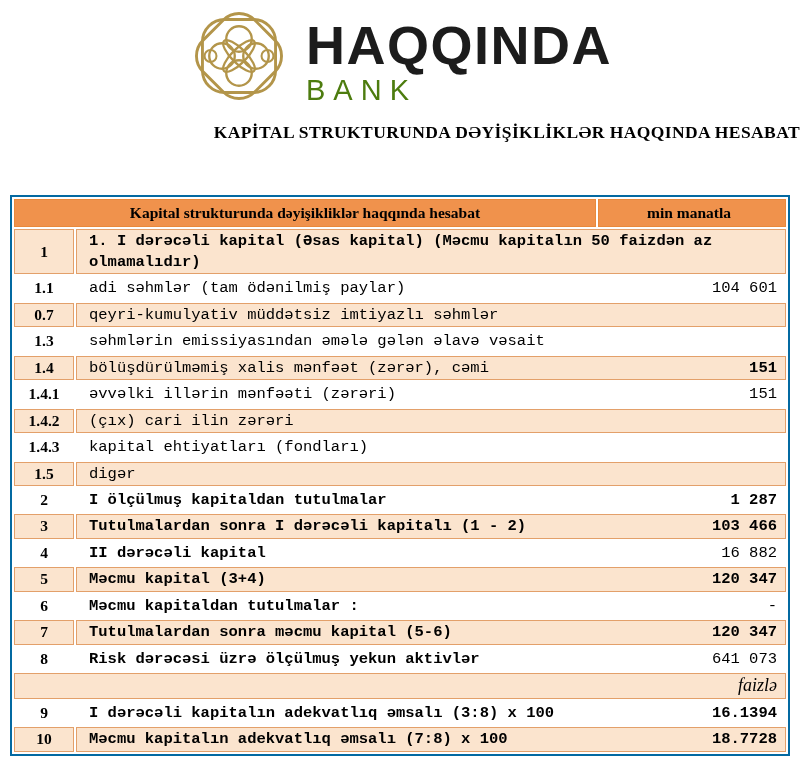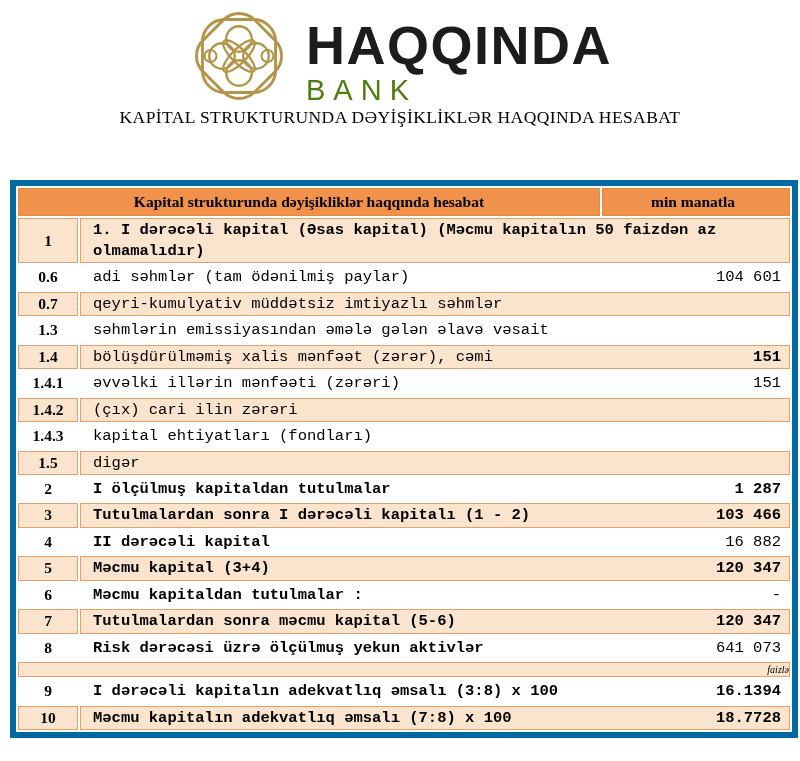--- a/index.html
+++ b/index.html
@@ -34,30 +34,31 @@
     font-family: "Liberation Sans", sans-serif;
     font-weight: normal;
     font-size: 29px;
     letter-spacing: 8px;
     color: #4d7c0f;
     margin-top: 3px;
   }
 
   
   .page-title {
-    text-align: center;
-    font-weight: normal;
+    text-align: right;
+    font-weight: bold;
     font-size: 17.5px;
     letter-spacing: 0.4px;
+    margin-top: 15px;
   }
 
   
   .table-wrap {
-    margin: 52px 2px 0 10px;
-    border: 6px solid #0369a1;
+    margin: 52px 10px 0 10px;
+    border: 2px solid #0369a1;
   }
   table.report {
     width: 100%;
     border-collapse: separate;
     border-spacing: 2px;
     background: #ffffff;
     table-layout: fixed;
   }
   td {
     font-size: 15.5px;
@@ -82,22 +83,22 @@
   td.content { }
   .cellflex { display: flex; align-items: baseline; font-family: Liberation Mono, monospace; }
   .lbl { flex: 1 1 auto; padding-left: 4px; }
   .val { flex: 0 0 auto; white-space: nowrap; padding-left: 14px; }
   tr.b .lbl { font-weight: bold; }
   tr.vb .val { font-weight: bold; }
 
   td.unitnote {
     text-align: right;
     font-style: italic;
-    font-size: 10px;
-    padding: 0 0;
+    font-size: 18px;
+    padding: 0 8px;
   }
 </style>
 </head>
 <body>
 
 <div class="logo-row">
   <svg class="knot" viewBox="0 0 120 120" aria-hidden="true">
     <g fill="none" stroke="#B3954A">
       <rect x="17" y="17" width="86" height="86" rx="26" stroke-width="3.4"></rect>
       <rect x="17" y="17" width="86" height="86" rx="26" stroke-width="3.4" transform="rotate(45 60 60)"></rect>
@@ -137,21 +138,21 @@
       <td class="num">1</td>
       <td class="content" colspan="2">
             <div class="cellflex">
         <span class="lbl">1. I dərəcəli kapital (Əsas kapital) (Məcmu kapitalın 50 faizdən  az olmamalıdır)</span>
         <span class="val"></span>
             </div>
           </td>
     </tr>
 
     <tr class="plain">
-      <td class="num">0.6</td>
+      <td class="num">1.1</td>
       <td class="content" colspan="2">
             <div class="cellflex">
         <span class="lbl">adi səhmlər (tam ödənilmiş paylar)</span>
         <span class="val">104 601</span>
             </div>
           </td>
     </tr>
 
     <tr class="shade">
       <td class="num">0.7</td>

